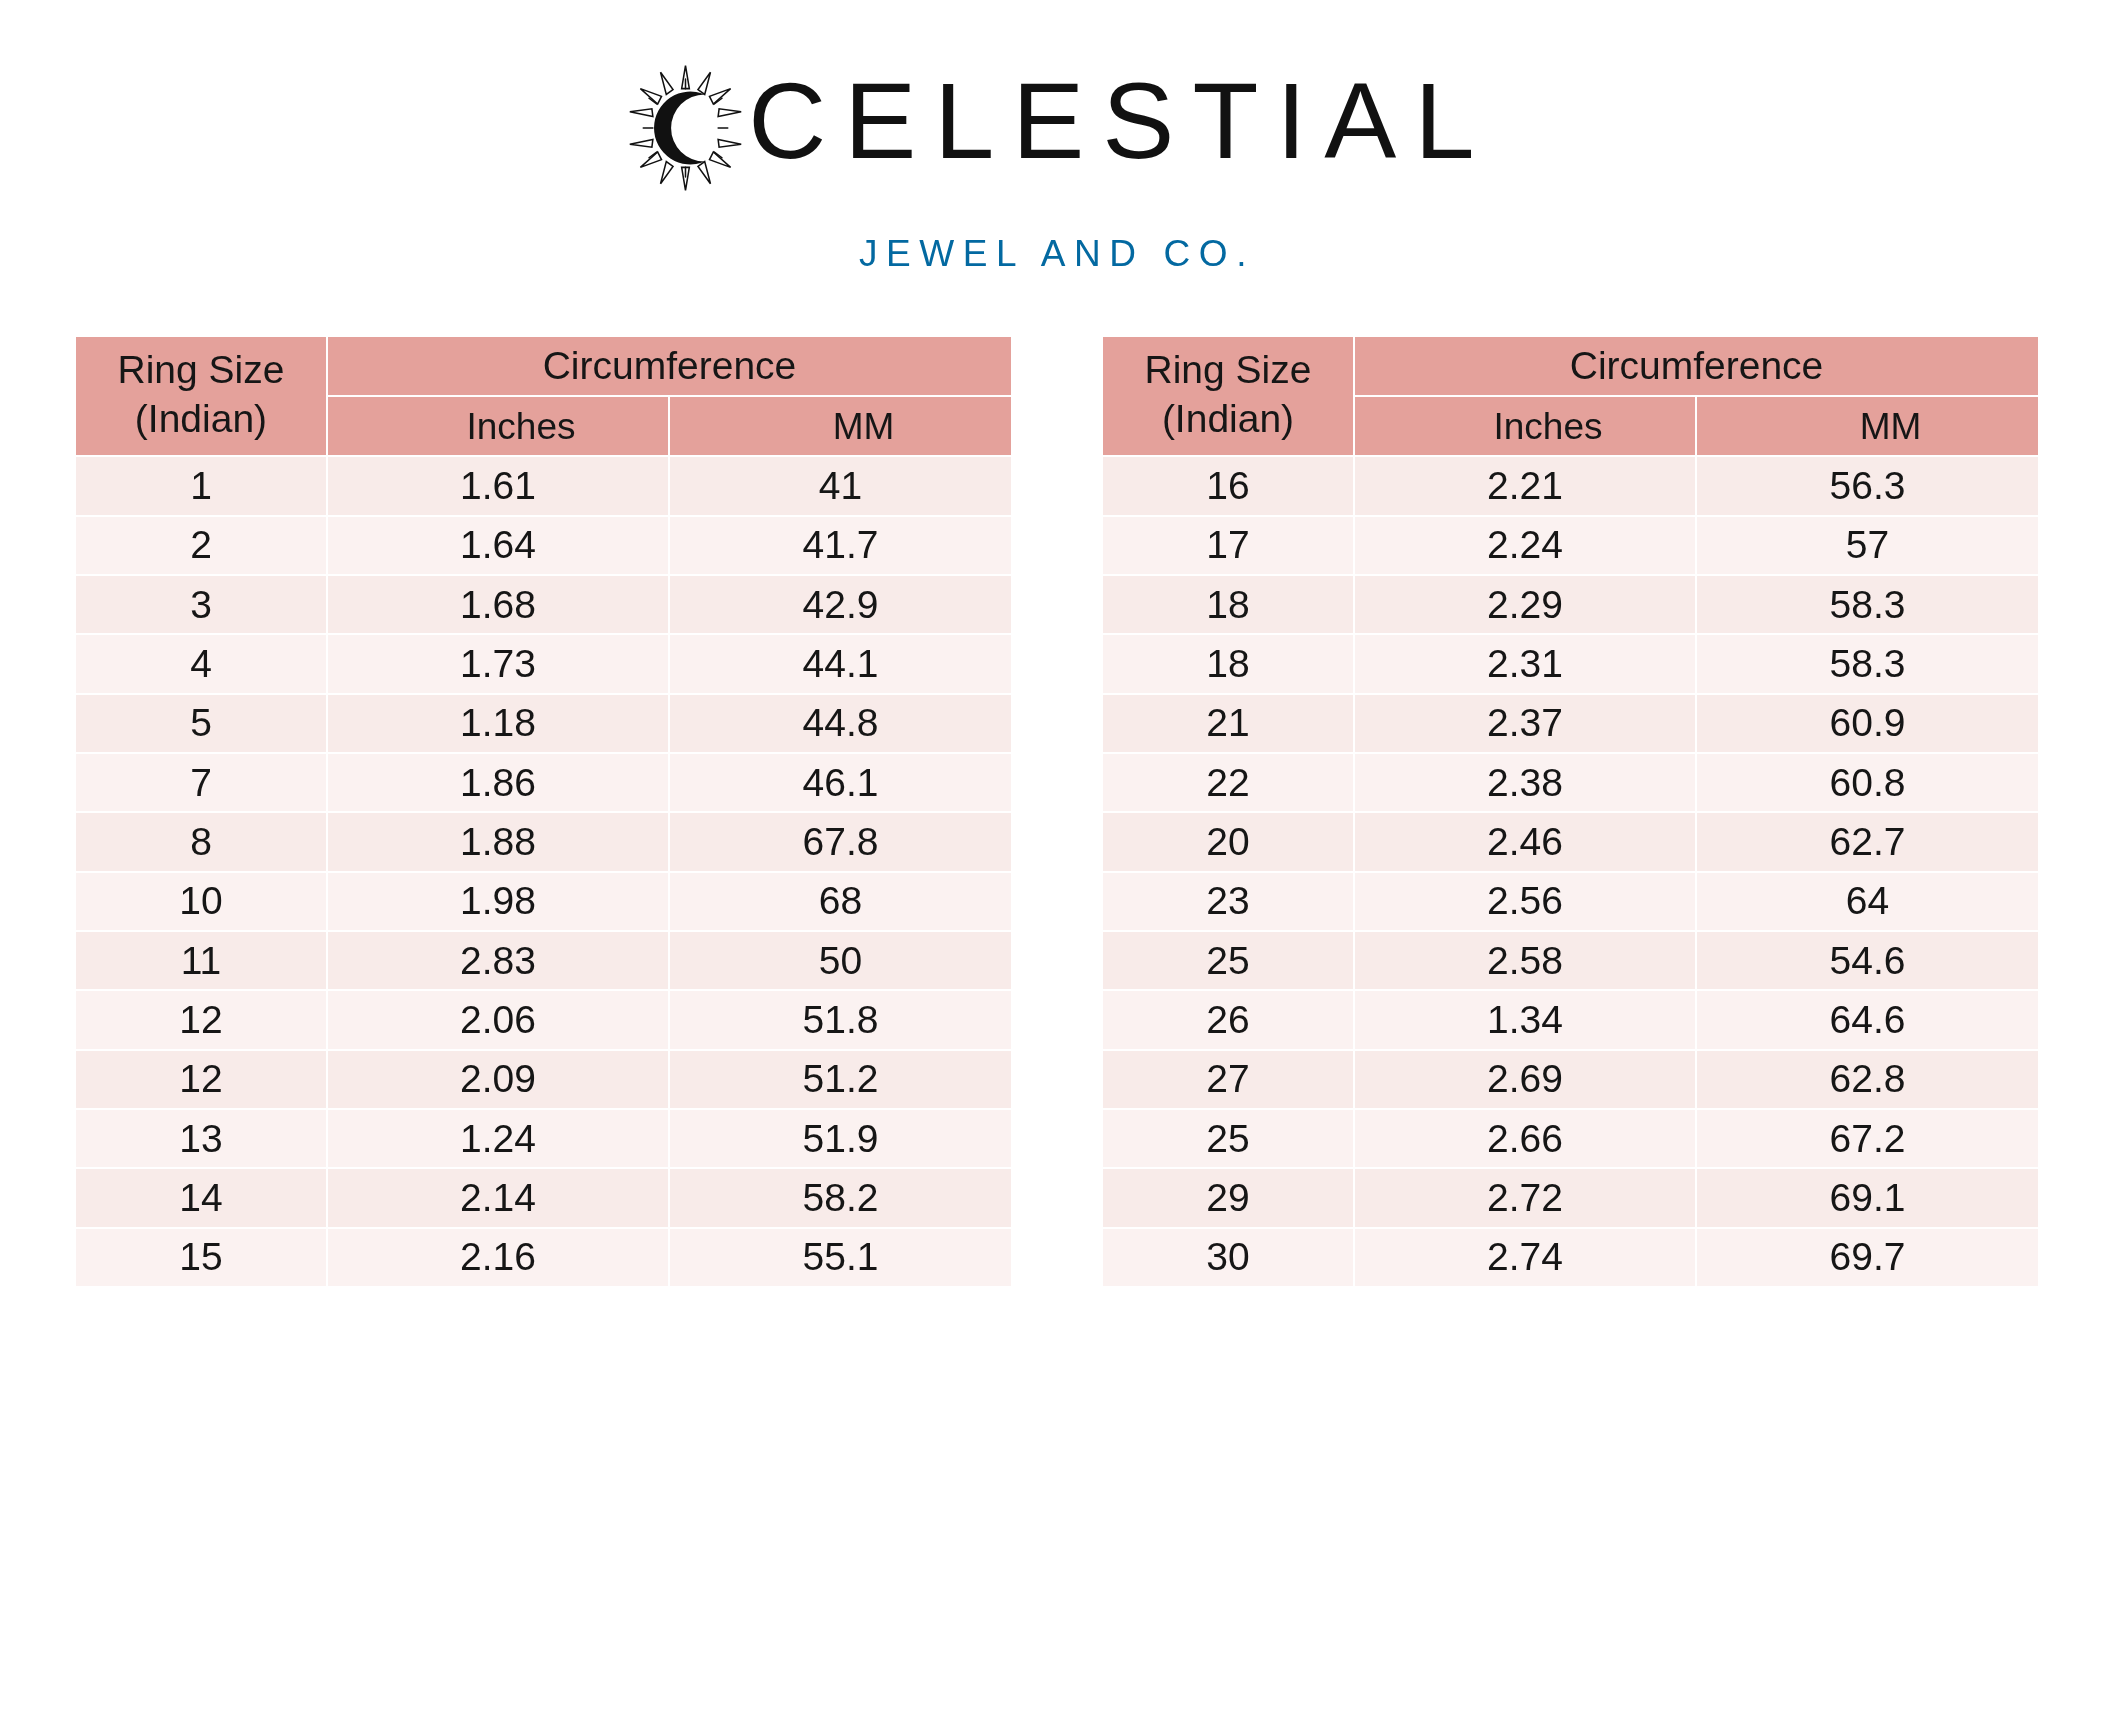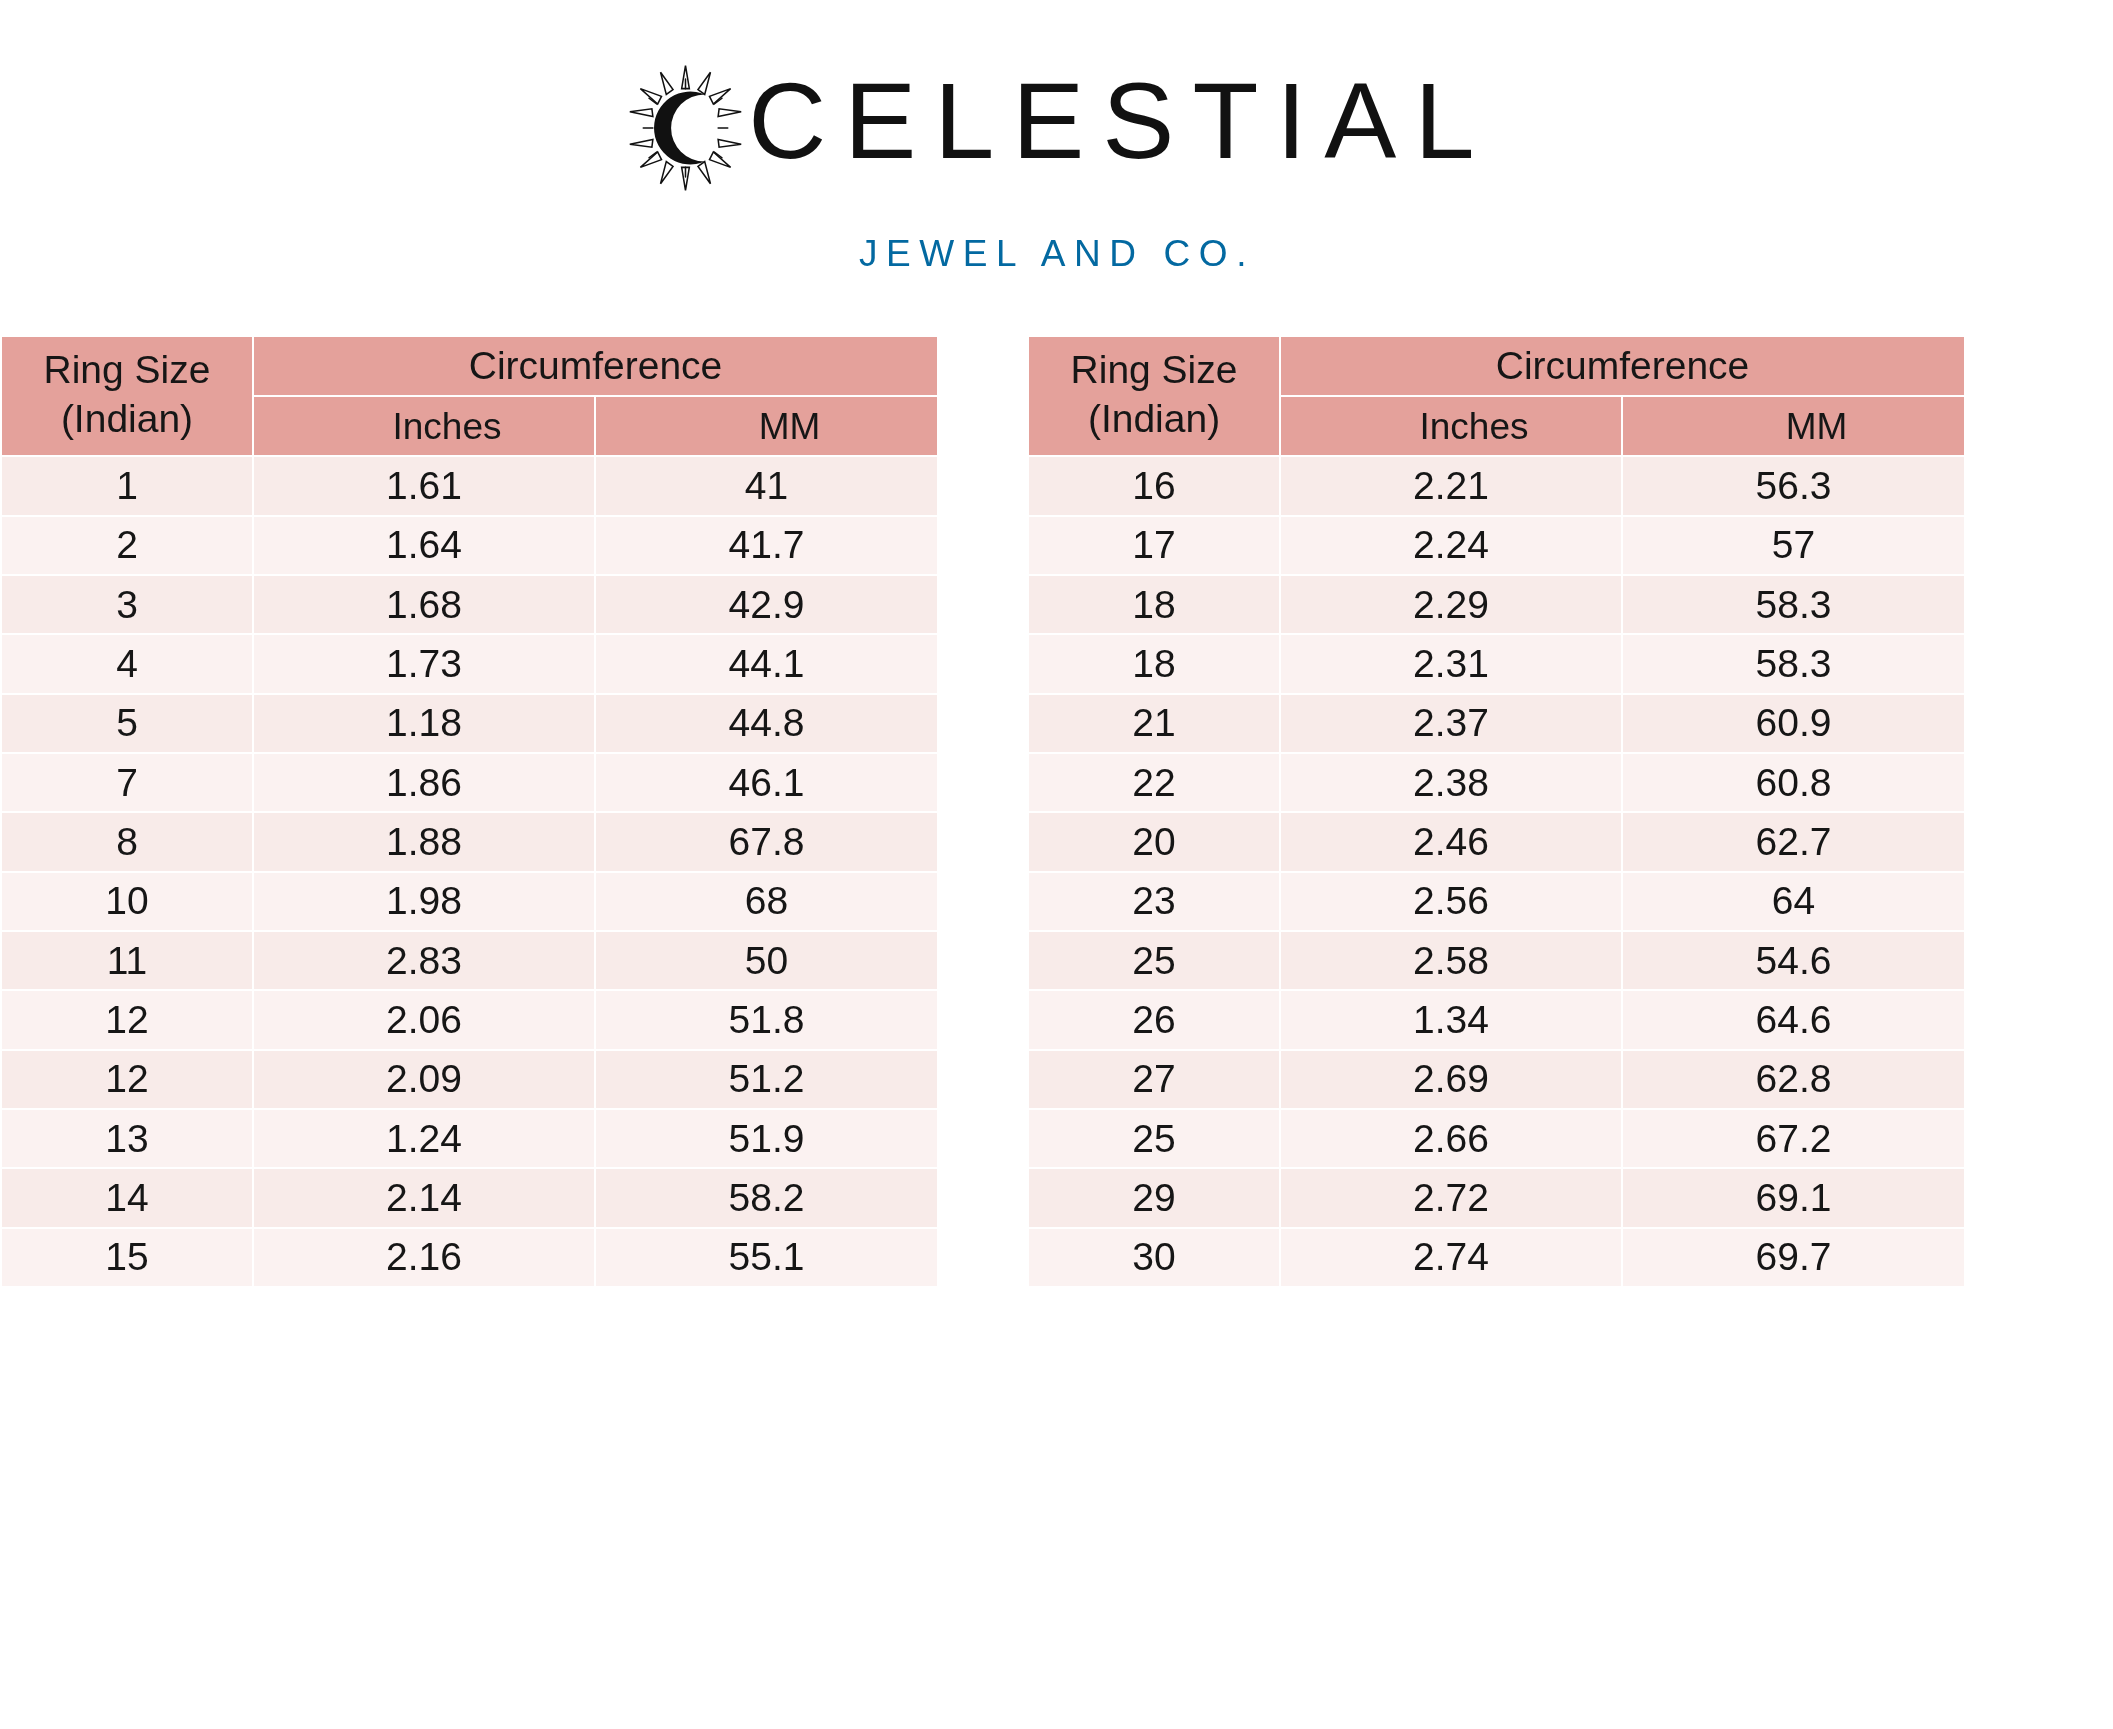--- a/index.html
+++ b/index.html
@@ -55,21 +55,21 @@
     margin-top: 33px;
     font-size: 37px;
     letter-spacing: 8.6px;
     color: #0369a1;
     font-weight: 400;
   }
 
   
   .tables {
     display: flex;
-    justify-content: flex-start;
+    justify-content: center;
     gap: 88px;
     margin-top: 60px;
   }
   table {
     border-collapse: collapse;
     table-layout: fixed;
   }
   table.chart {
     width: 937px;
   }

